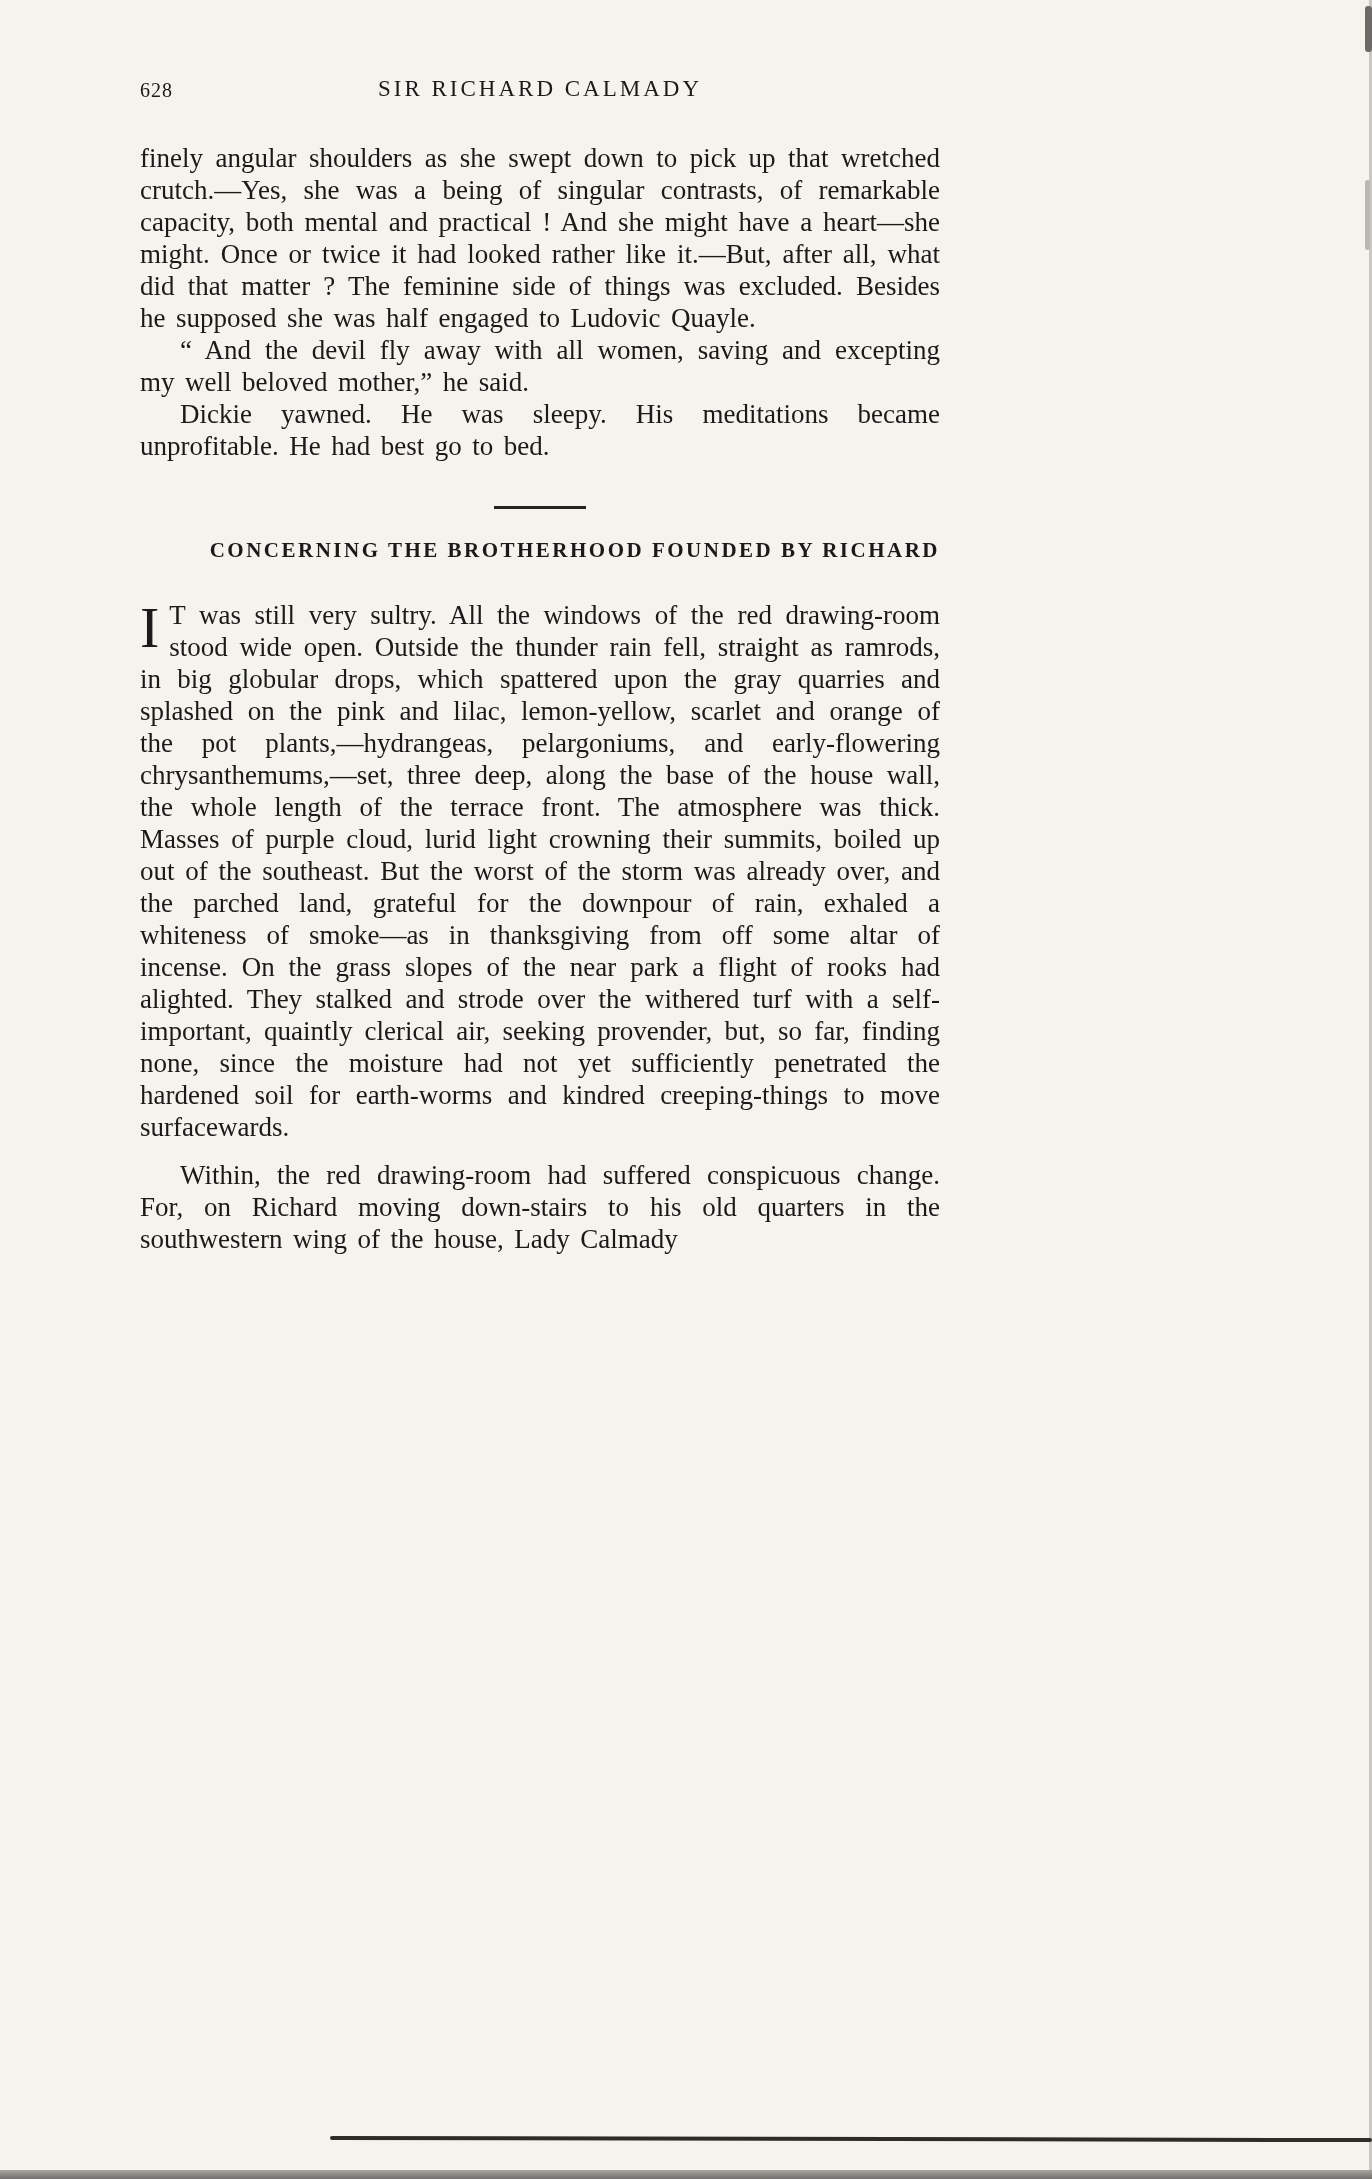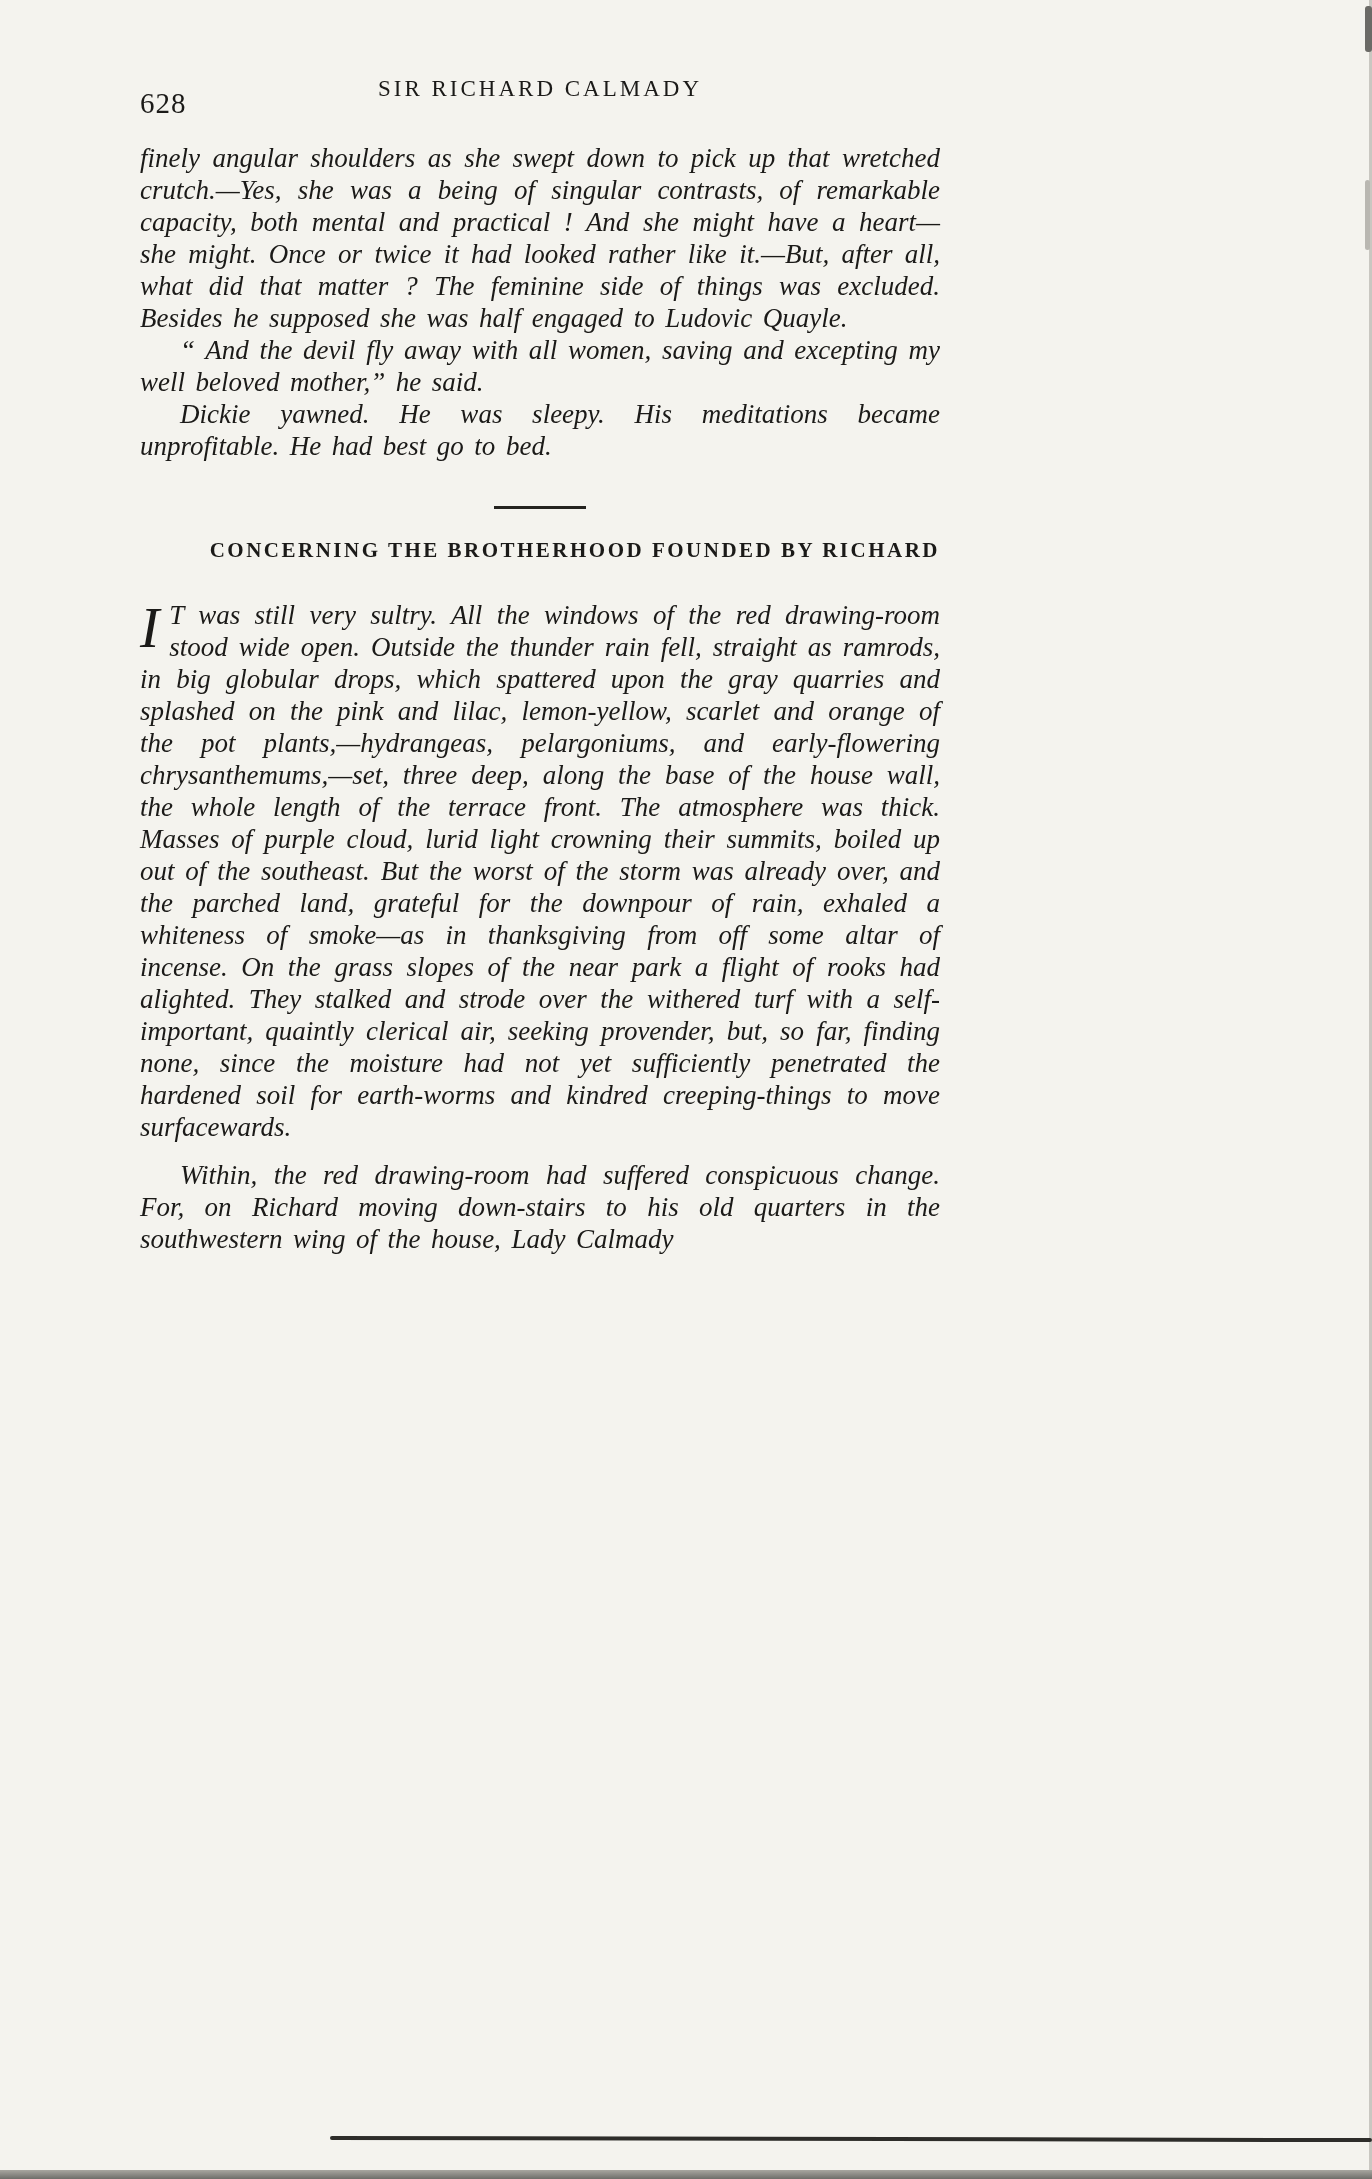--- a/index.html
+++ b/index.html
@@ -24,37 +24,36 @@
     width: 800px;
   }
   .page-header {
     position: relative;
     height: 44px;
     margin-bottom: 22px;
   }
   .page-number {
     position: absolute;
     left: 0;
-    top: 11px;
-    font-size: 29px;
+    top: 3px;
+    font-size: 20px;
     letter-spacing: 1px;
   }
   .running-title {
     text-align: center;
     font-size: 23px;
     letter-spacing: 3px;
     white-space: nowrap;
   }
   p.body-text {
     margin: 0;
     font-size: 27px;
     line-height: 32px;
     text-align: justify;
     word-spacing: 0.14em;
-    font-style: italic;
   }
   p.indent {
     text-indent: 40px;
   }
   .section-rule {
     width: 92px;
     height: 0;
     border-top: 3px solid #24231f;
     margin: 44px auto 0 auto;
   }

